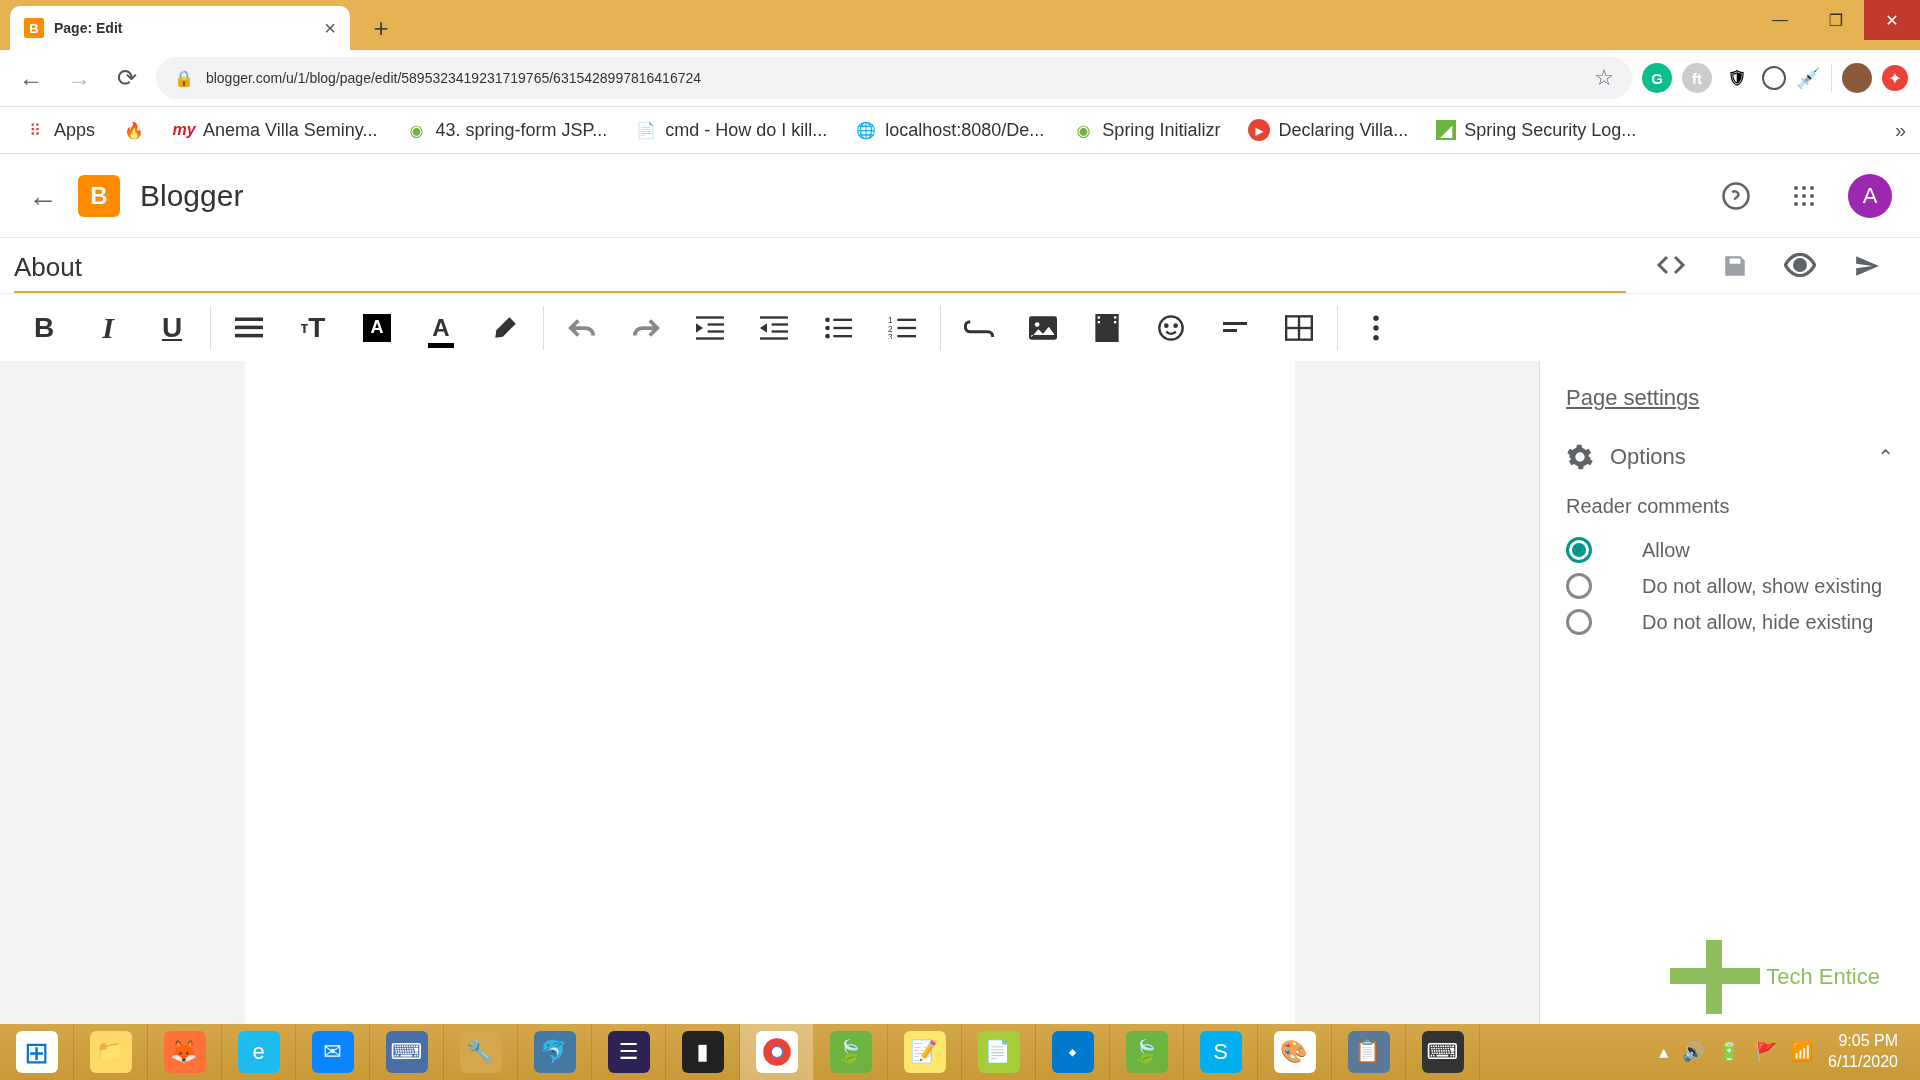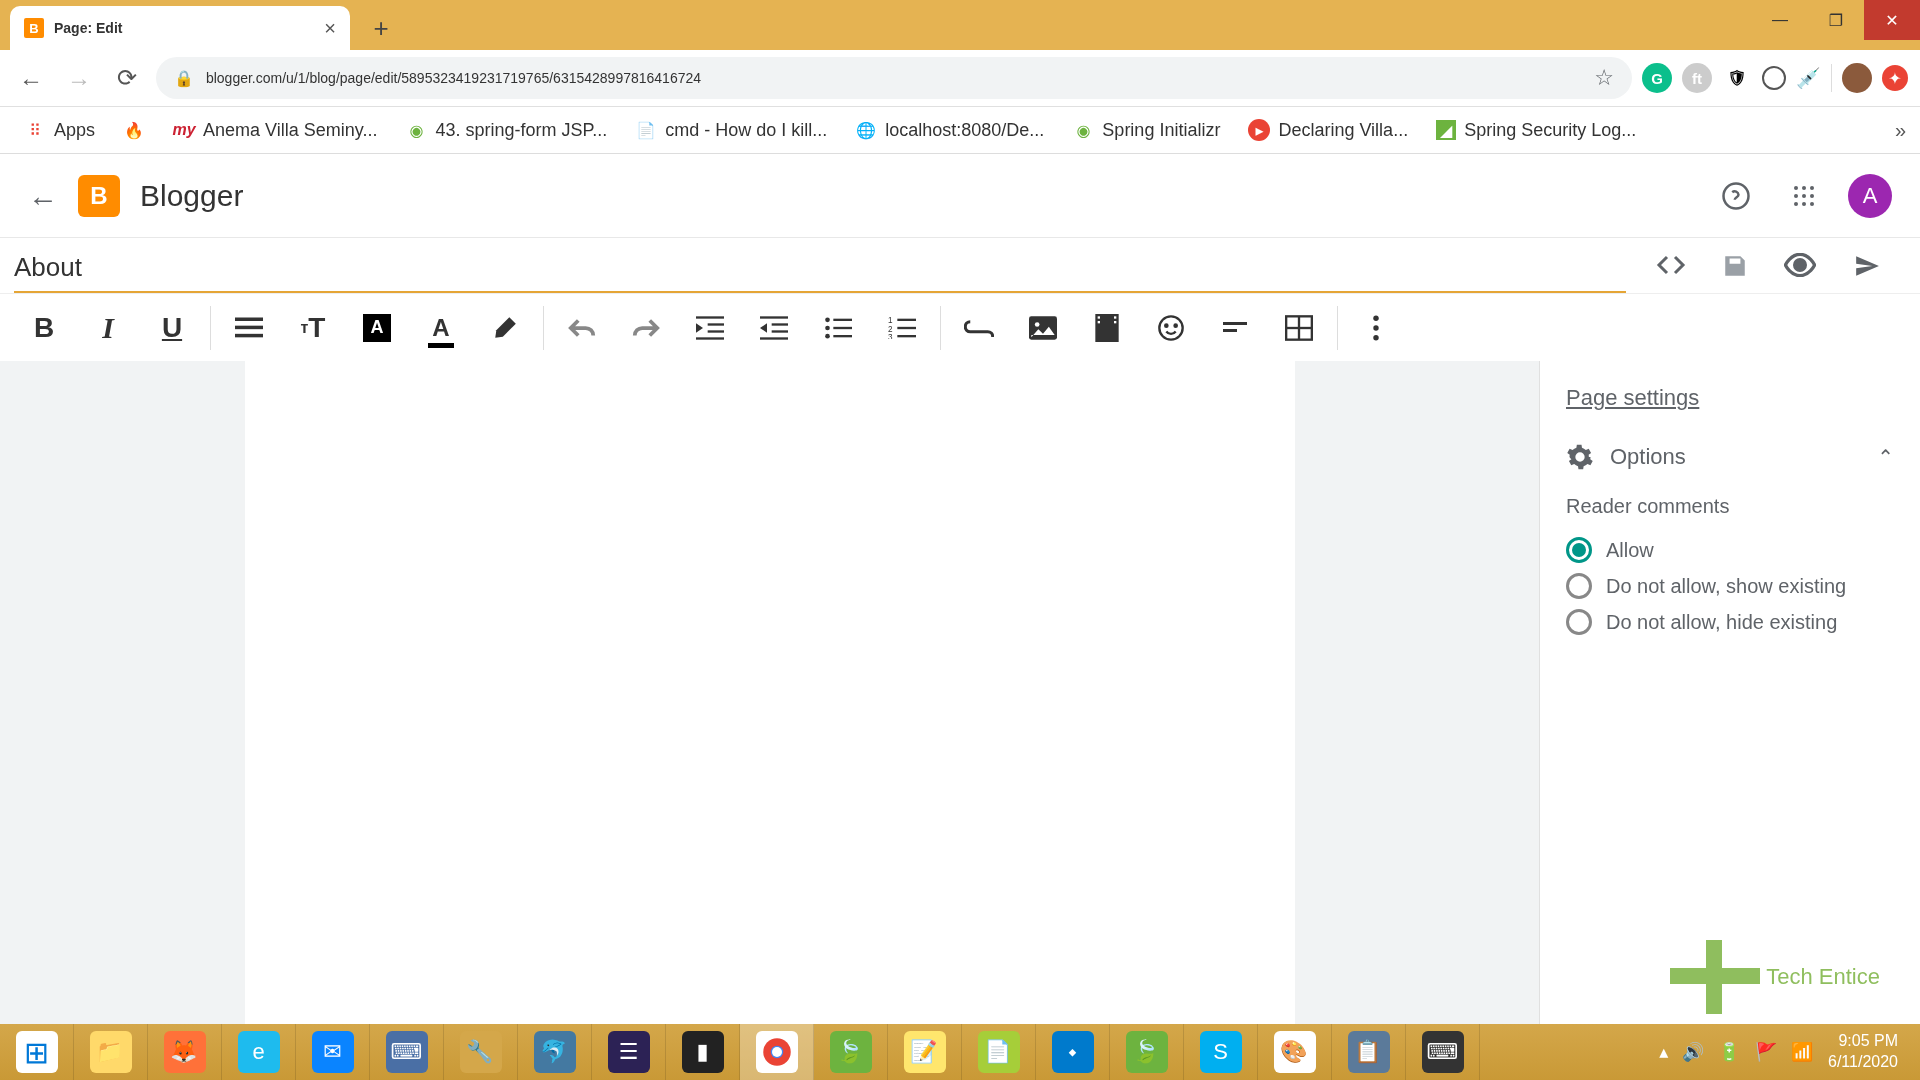--- a/index.html
+++ b/index.html
@@ -73,21 +73,21 @@
 .sp-title { font-size: 22px; color: #5f6368; margin-bottom: 24px; text-decoration: underline; }
 .sp-section { display: flex; align-items: center; gap: 16px; padding: 8px 0; cursor: pointer; margin-bottom: 16px; }
 .sp-gear { font-size: 26px; color: #5f6368; }
 .sp-section-label { font-size: 22px; color: #5f6368; flex: 1; }
 .sp-chevron { font-size: 20px; color: #5f6368; }
 .sp-subtitle { font-size: 20px; color: #5f6368; margin-bottom: 14px; margin-top: 6px; }
 .radio-row { display: flex; align-items: center; gap: 14px; padding: 5px 0; cursor: pointer; }
 .radio { width: 26px; height: 26px; border: 3px solid #888; border-radius: 50%; display: flex; align-items: center; justify-content: center; }
 .radio.checked { border-color: #009688; }
 .radio.checked::after { content: ''; width: 14px; height: 14px; background: #009688; border-radius: 50%; }
-.radio-label { font-size: 20px; color: #5f6368; }
+.radio-label { font-size: 20px; color: #5f6368; margin-left: 36px; }
 
 
 .watermark { position: absolute; right: 40px; bottom: 66px; font-size: 22px; color: #7cb342; display: flex; align-items: center; gap: 6px; opacity: 0.85; }
 .wm-logo { width: 90px; height: 74px; position: relative; }
 .wm-logo::before { content: ''; position: absolute; left: 36px; top: 0; width: 16px; height: 74px; background: #7cb342; }
 .wm-logo::after { content: ''; position: absolute; left: 0; top: 28px; width: 90px; height: 16px; background: #7cb342; }
 
 
 .taskbar { position: absolute; bottom: 0; left: 0; right: 0; height: 56px; background: linear-gradient(#d4a74a, #c99936); display: flex; align-items: center; }
 .tb-item { width: 74px; height: 56px; display: flex; align-items: center; justify-content: center; border-right: 1px solid rgba(0,0,0,0.12); cursor: pointer; }

